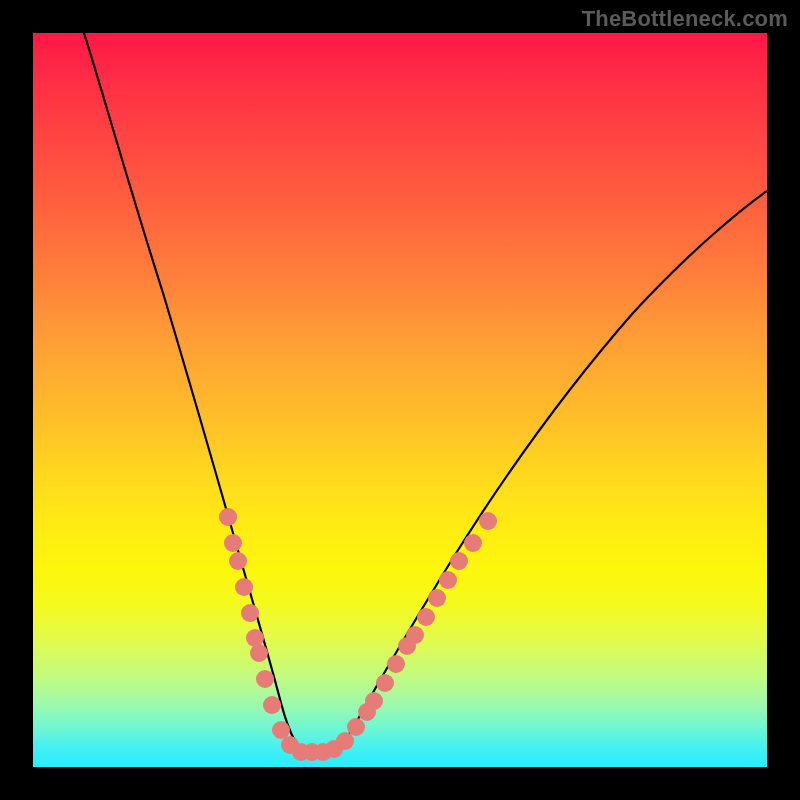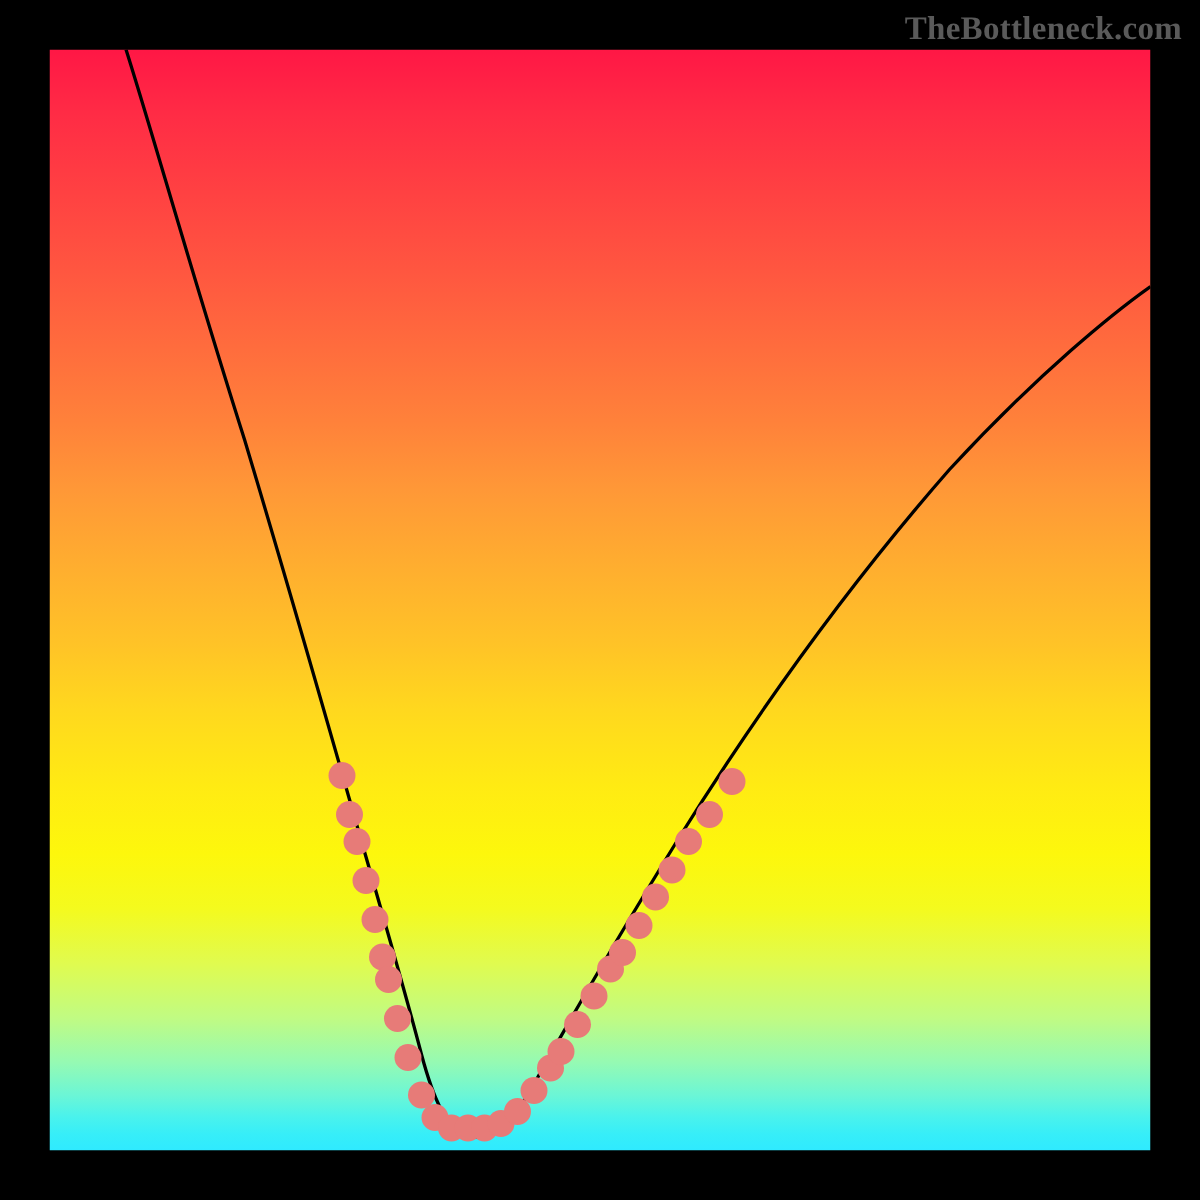--- a/index.html
+++ b/index.html
@@ -11,21 +11,20 @@
     overflow: hidden;
     font-family: Arial, Helvetica, sans-serif;
   }
   .frame {
     position: absolute;
     left: 0;
     top: 0;
     width: 800px;
     height: 800px;
     background: #000;
-    font-family: Liberation Serif, serif;
   }
   .plot-area {
     position: absolute;
     left: 33px;
     top: 33px;
     width: 734px;
     height: 734px;
     overflow: hidden;
   }
   .gradient-bg {

